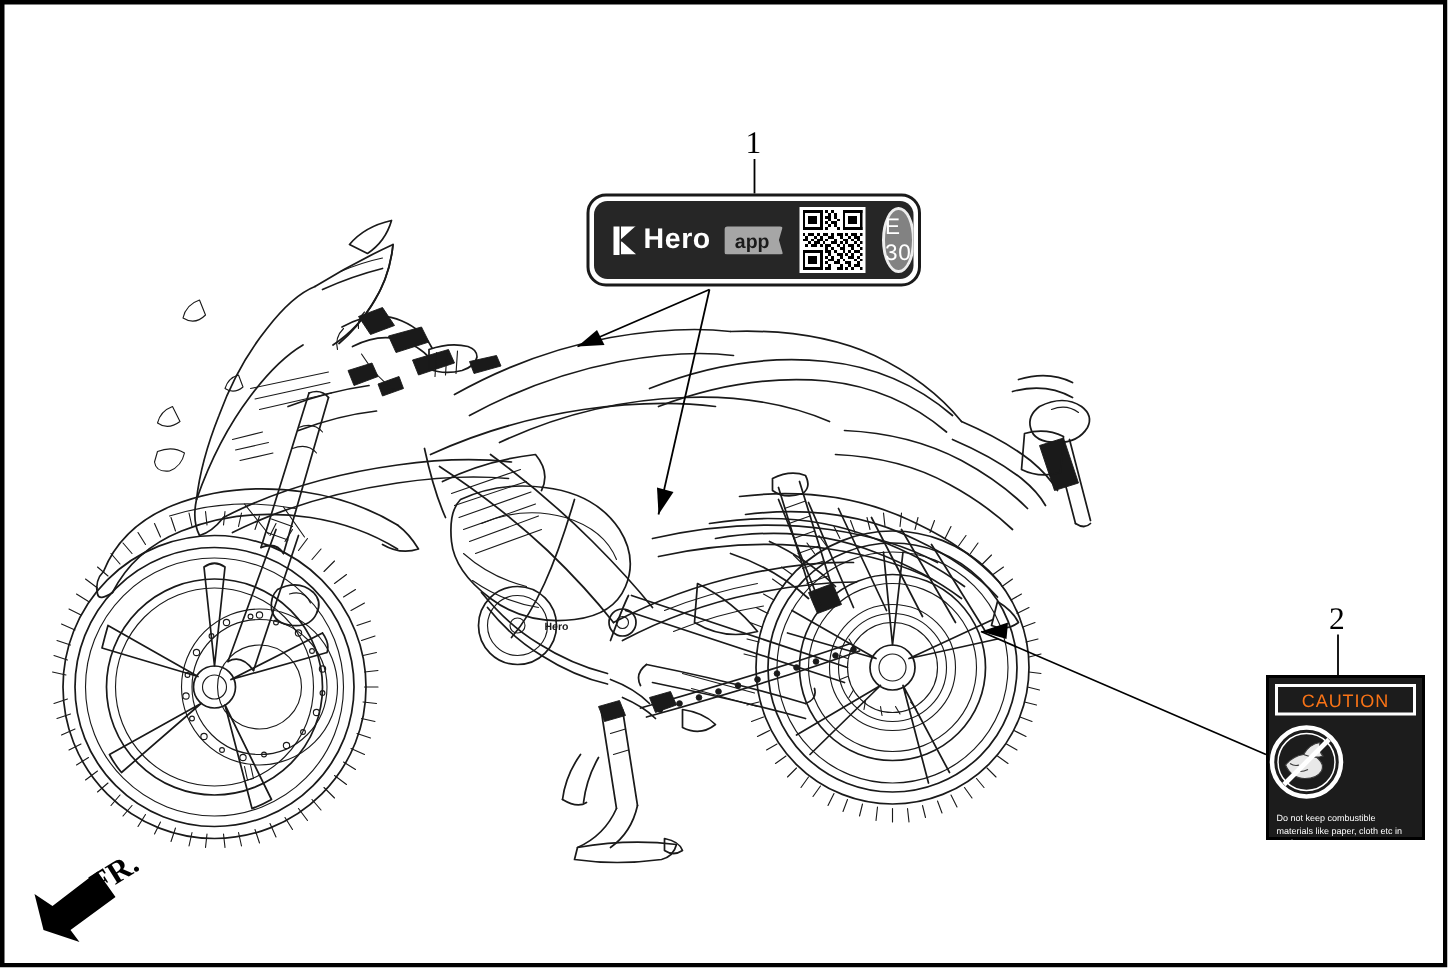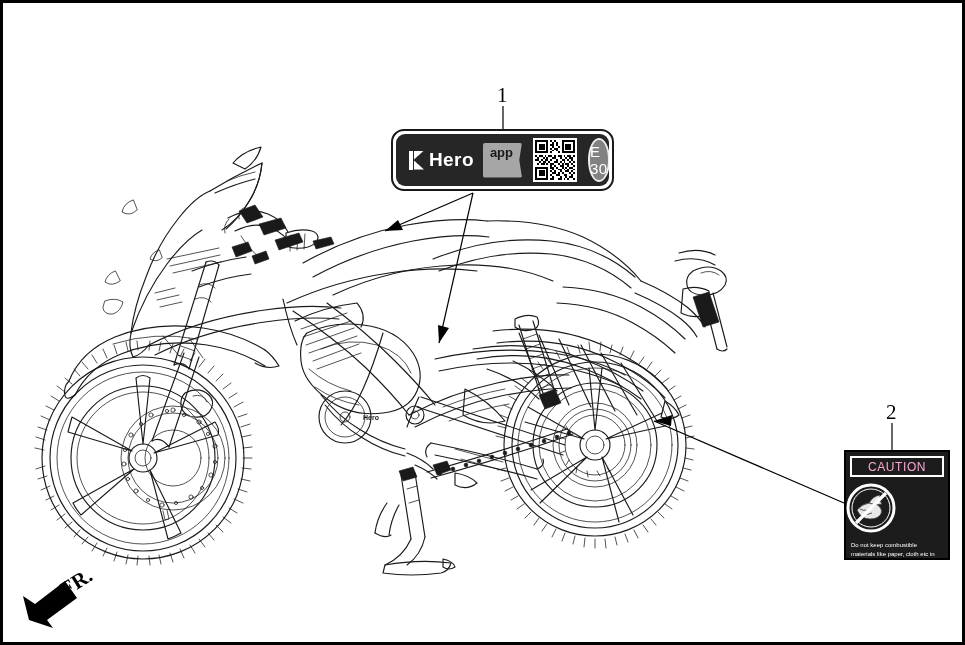--- a/index.html
+++ b/index.html
@@ -18,32 +18,32 @@
   .hero-logo{display:flex;align-items:center;margin-left:13px;}
   .hero-mark{width:15px;height:19px;position:relative;margin-right:5px;}
   .hero-mark i{position:absolute;background:#fff;}
   .hero-mark i.a{left:0;top:0;width:4px;height:19px;}
   .hero-mark i.b{left:5px;top:0;width:10px;height:9px;
                  clip-path:polygon(0 0,100% 0,0 100%);}
   .hero-mark i.c{left:5px;top:10px;width:10px;height:9px;
                  clip-path:polygon(0 0,100% 100%,0 100%);}
   .hero-word{color:#fff;font-size:19px;font-weight:bold;letter-spacing:.4px;}
   .app-chip{margin-left:9px;background:#a6a6a6;color:#1a1a1a;font-size:13px;font-weight:bold;
-            padding:2px 9px 18px 7px;border-radius:2px;
+            padding:2px 9px 2px 7px;border-radius:2px;
             clip-path:polygon(0 0,100% 0,93% 50%,100% 100%,0 100%);}
   .qr{margin-left:11px;width:44px;height:44px;background:#fff;padding:2px;box-sizing:border-box;}
   .qr svg{display:block;}
   .e20{margin-left:11px;width:44px;height:44px;border-radius:50%;background:#828282;
        border:2px solid #ededed;display:flex;align-items:center;justify-content:center;
        color:#fff;font-size:15px;letter-spacing:.5px;box-sizing:border-box;}
 
   
   #label2{left:841px;top:447px;width:106px;height:110px;background:#1c1c1c;border:2px solid #000;box-sizing:border-box;}
   .caution-bar{margin:4px 4px 0 4px;height:17px;border:2px solid #fff;display:flex;align-items:center;justify-content:center;}
-  .caution-bar span{color:#f9a8d4;font-size:12px;letter-spacing:.6px;}
+  .caution-bar span{color:#f97316;font-size:12px;letter-spacing:.6px;}
   .prohib{margin:6px auto 4px auto;width:50px;height:50px;}
   .caution-text{color:#fff;font-size:6px;line-height:1.45;padding:0 5px 4px 5px;text-align:left;}
 
   
   #fr{left:18px;top:570px;width:110px;height:55px;}
   #fr .fr-text{position:absolute;left:48px;top:4px;font-family:"Liberation Serif",serif;
                font-size:21px;font-weight:bold;color:#000;transform:rotate(-32deg);transform-origin:0 100%;}
 
   svg.line-layer{position:absolute;left:0;top:0;width:965px;height:645px;pointer-events:none;}
   .bike{fill:none;stroke:#1a1a1a;stroke-width:1.15;stroke-linecap:round;stroke-linejoin:round;}

